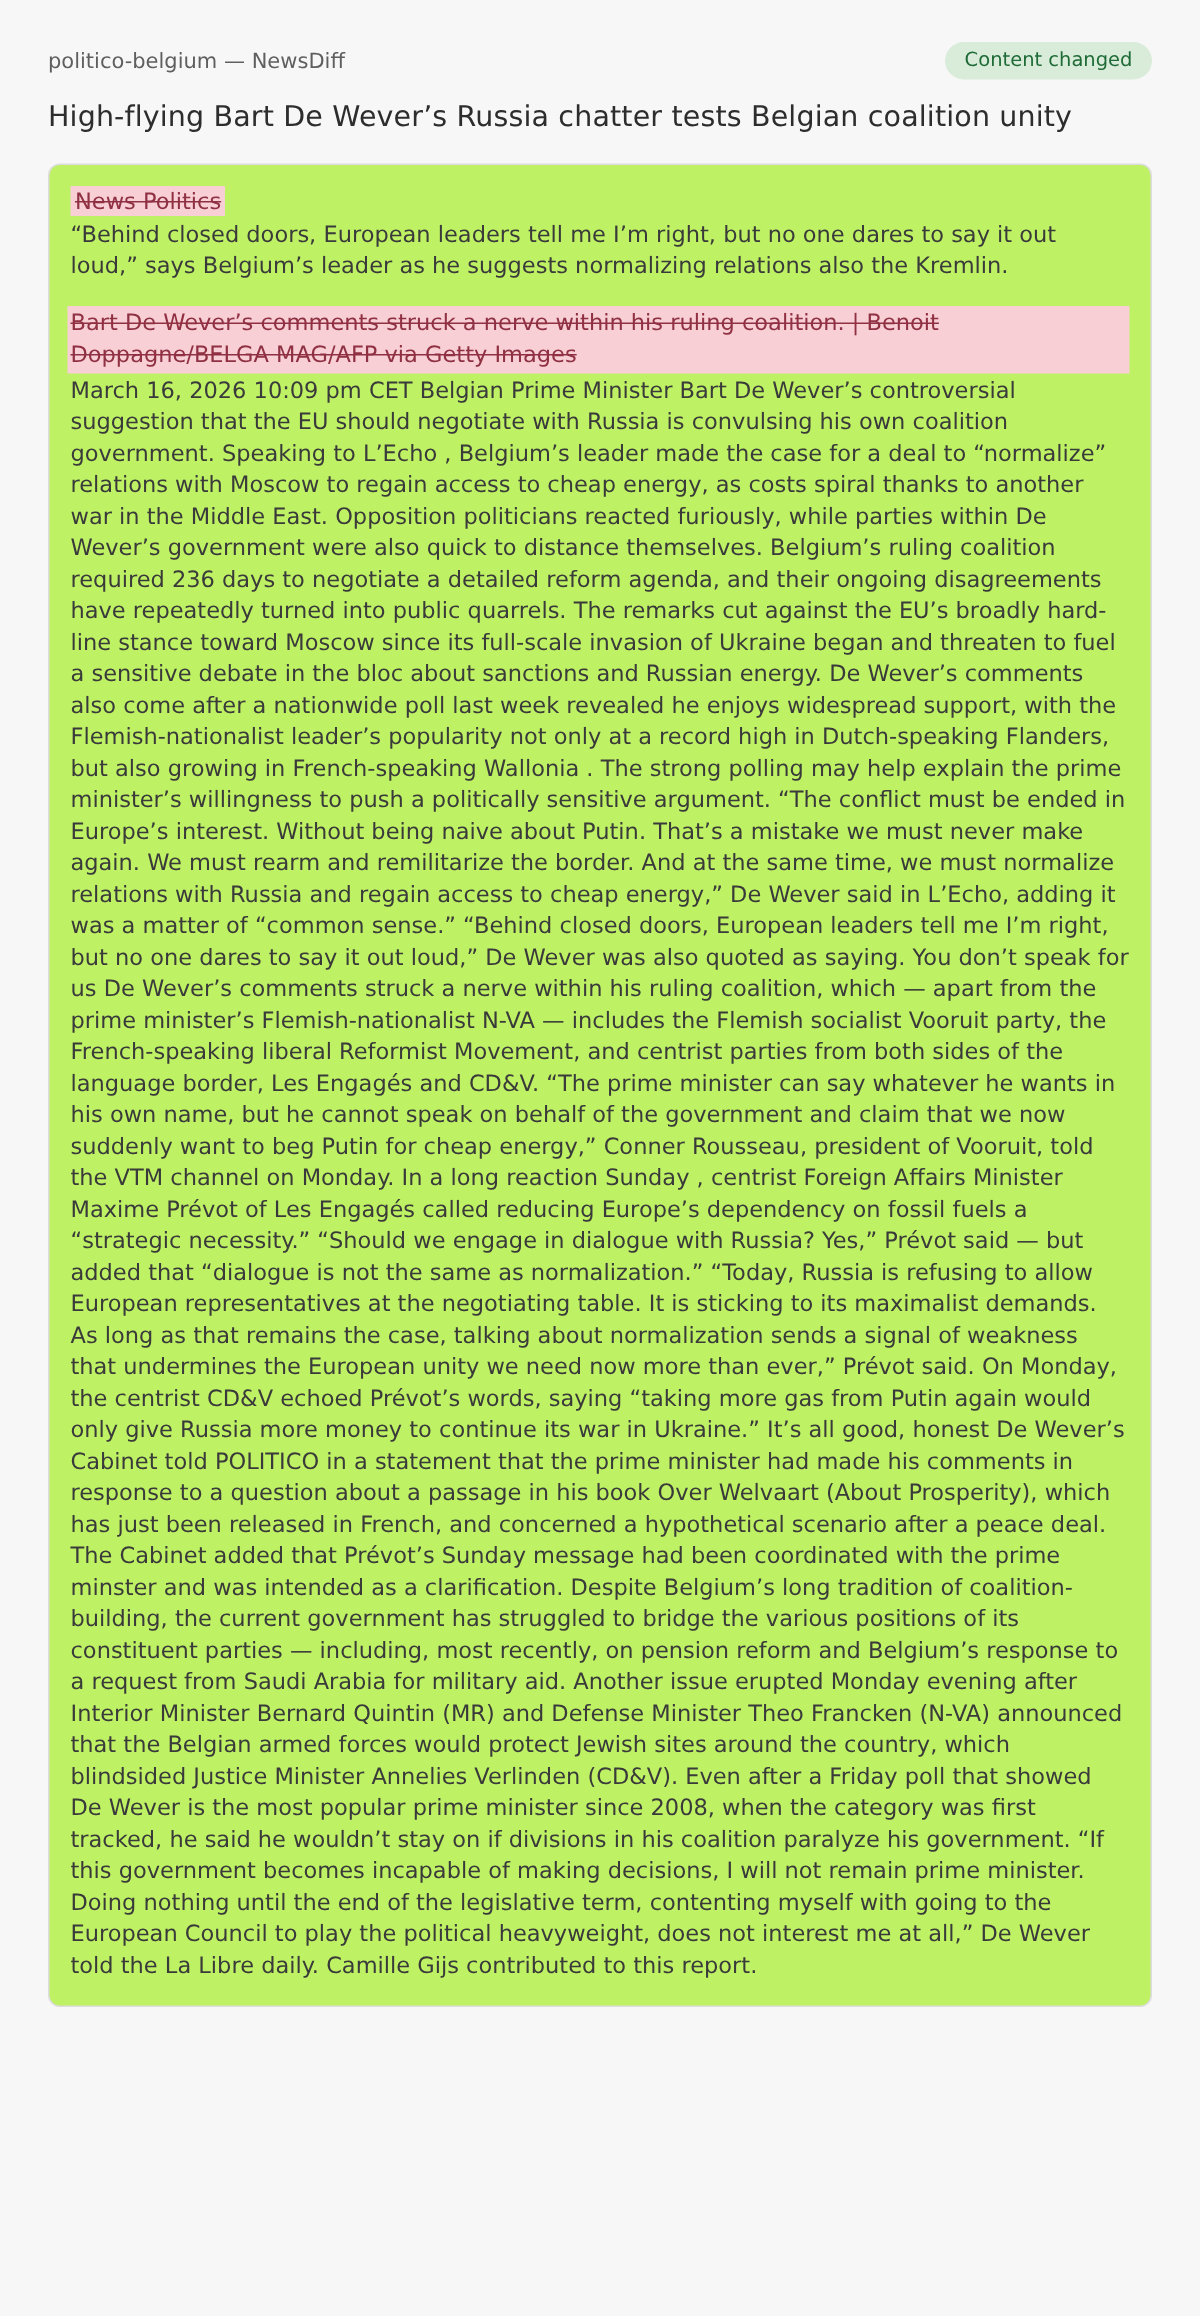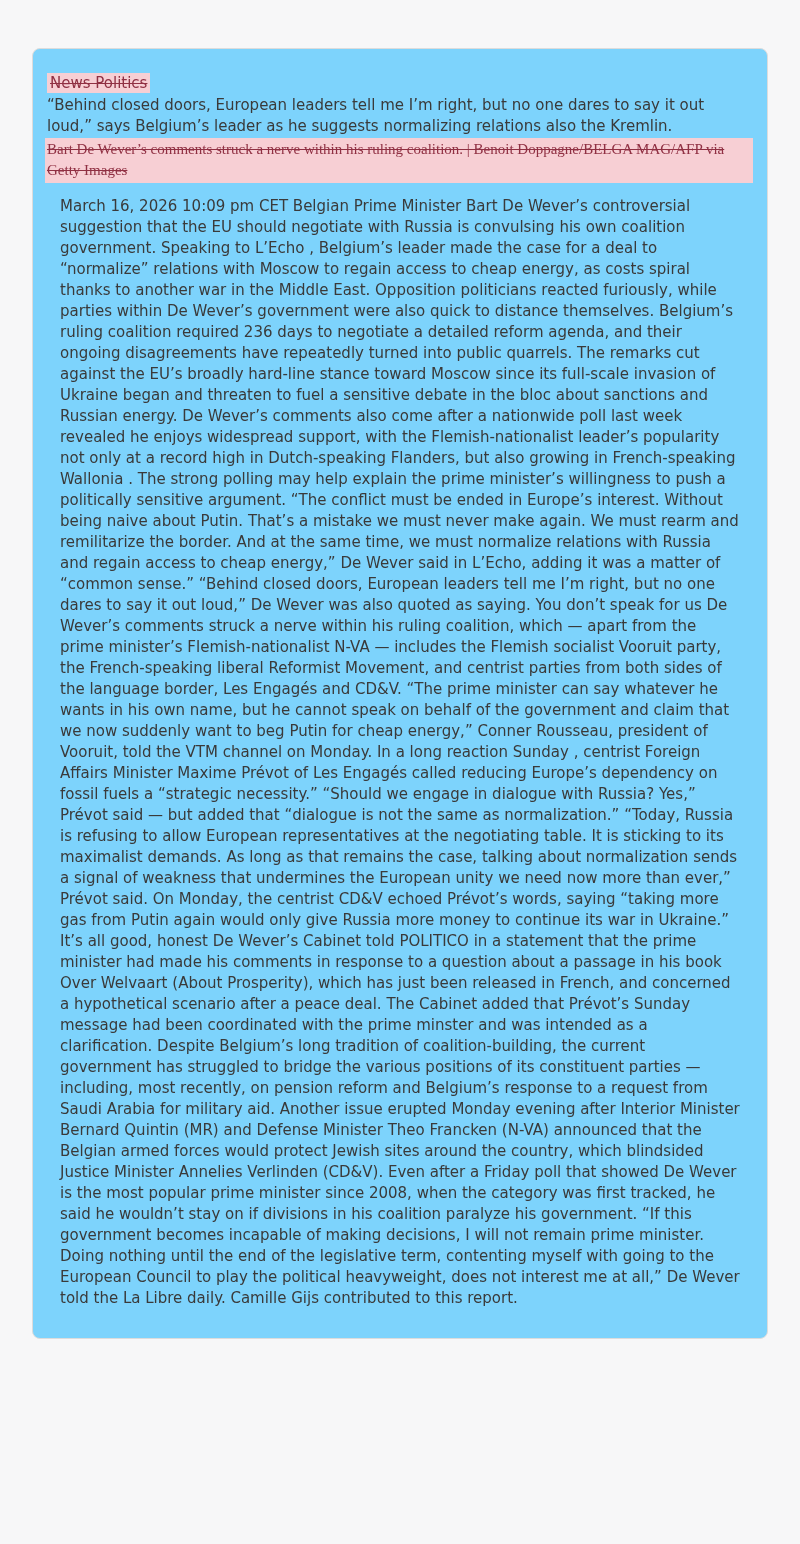--- a/index.html
+++ b/index.html
@@ -30,57 +30,61 @@
   }
   .title {
     margin-top: 14px;
     font-size: 19px;
     font-weight: 400;
     color: #2d2d2d;
     letter-spacing: 0.1px;
   }
   .card {
     margin-top: 20px;
-    background: #7dd3fc;
+    background: #bef264;
     border: 1px solid #dcdcdc;
     border-radius: 8px;
-    padding: 24px 14px 16px 14px;
+    padding: 14px 14px 16px 14px;
     font-size: 15px;
     line-height: 21px;
     color: #3a3a3a;
   }
   .line { margin: 0 0 1px 0; }
   .removed-inline {
     background: var(--removed-bg, #f7cfd4);
     color: var(--removed-text, #903043);
     text-decoration: line-through;
     padding: 1px 3px;
   }
   .dek { margin: 0; }
   .removed-block {
     background: var(--removed-bg, #f7cfd4);
     color: var(--removed-text, #903043);
     text-decoration: line-through;
     padding: 1px 0 2px 2px;
-    margin: 1px 0 1px -2px;
-    font-family: Liberation Serif, serif;
+    margin: 16px 0 1px -2px;
   }
-  .body-text { margin: 13px; }
+  .body-text { margin: 0; }
   .footer {
     margin-top: 16px;
     font-size: 13px;
     color: #949494;
   }
 </style>
 </head>
 <body>
 
 <div class="page">
 
+  <div class="header-row">
+    <div class="site-label">politico-belgium — NewsDiff</div>
+    <div class="badge">Content changed</div>
+  </div>
 
+  <h1 class="title">High-flying Bart De Wever’s Russia chatter tests Belgian coalition unity</h1>
 
   <div class="card">
     <p class="line"><span class="removed-inline">News Politics</span></p>
     <p class="dek">“Behind closed doors, European leaders tell me I’m right, but no one dares to say it out loud,” says Belgium’s leader as he suggests normalizing relations also the Kremlin.</p>
     <div class="removed-block">Bart De Wever’s comments struck a nerve within his ruling coalition. | Benoit Doppagne/BELGA MAG/AFP via Getty Images</div>
     <p class="body-text">March 16, 2026 10:09 pm CET Belgian Prime Minister Bart De Wever’s controversial suggestion that the EU should negotiate with Russia is convulsing his own coalition government. Speaking to L’Echo , Belgium’s leader made the case for a deal to “normalize” relations with Moscow to regain access to cheap energy, as costs spiral thanks to another war in the Middle East. Opposition politicians reacted furiously, while parties within De Wever’s government were also quick to distance themselves. Belgium’s ruling coalition required 236 days to negotiate a detailed reform agenda, and their ongoing disagreements have repeatedly turned into public quarrels. The remarks cut against the EU’s broadly hard-line stance toward Moscow since its full-scale invasion of Ukraine began and threaten to fuel a sensitive debate in the bloc about sanctions and Russian energy. De Wever’s comments also come after a nationwide poll last week revealed he enjoys widespread support, with the Flemish-nationalist leader’s popularity not only at a record high in Dutch-speaking Flanders, but also growing in French-speaking Wallonia . The strong polling may help explain the prime minister’s willingness to push a politically sensitive argument. “The conflict must be ended in Europe’s interest. Without being naive about Putin. That’s a mistake we must never make again. We must rearm and remilitarize the border. And at the same time, we must normalize relations with Russia and regain access to cheap energy,” De Wever said in L’Echo, adding it was a matter of “common sense.” “Behind closed doors, European leaders tell me I’m right, but no one dares to say it out loud,” De Wever was also quoted as saying. You don’t speak for us De Wever’s comments struck a nerve within his ruling coalition, which — apart from the prime minister’s Flemish-nationalist N-VA — includes the Flemish socialist Vooruit party, the French-speaking liberal Reformist Movement, and centrist parties from both sides of the language border, Les Engagés and CD&amp;V. “The prime minister can say whatever he wants in his own name, but he cannot speak on behalf of the government and claim that we now suddenly want to beg Putin for cheap energy,” Conner Rousseau, president of Vooruit, told the VTM channel on Monday. In a long reaction Sunday , centrist Foreign Affairs Minister Maxime Prévot of Les Engagés called reducing Europe’s dependency on fossil fuels a “strategic necessity.” “Should we engage in dialogue with Russia? Yes,” Prévot said — but added that “dialogue is not the same as normalization.” “Today, Russia is refusing to allow European representatives at the negotiating table. It is sticking to its maximalist demands. As long as that remains the case, talking about normalization sends a signal of weakness that undermines the European unity we need now more than ever,” Prévot said. On Monday, the centrist CD&amp;V echoed Prévot’s words, saying “taking more gas from Putin again would only give Russia more money to continue its war in Ukraine.” It’s all good, honest De Wever’s Cabinet told POLITICO in a statement that the prime minister had made his comments in response to a question about a passage in his book Over Welvaart  (About Prosperity), which has just been released in French, and concerned a hypothetical scenario after a peace deal. The Cabinet added that Prévot’s Sunday message had been coordinated with the prime minster and was intended as a clarification. Despite Belgium’s long tradition of coalition-building, the current government has struggled to bridge the various positions of its constituent parties — including, most recently, on pension reform and Belgium’s response to a request from Saudi Arabia for military aid. Another issue erupted Monday evening after Interior Minister Bernard Quintin (MR) and Defense Minister Theo Francken (N-VA) announced that the Belgian armed forces would protect Jewish sites around the country, which blindsided Justice Minister Annelies Verlinden (CD&amp;V). Even after a Friday poll that showed De Wever is the most popular prime minister since 2008, when the category was first tracked, he said he wouldn’t stay on if divisions in his coalition paralyze his government. “If this government becomes incapable of making decisions, I will not remain prime minister. Doing nothing until the end of the legislative term, contenting myself with going to the European Council to play the political heavyweight, does not interest me at all,” De Wever told the La Libre daily. Camille Gijs contributed to this report.</p>
   </div>
 
 
 </div>

